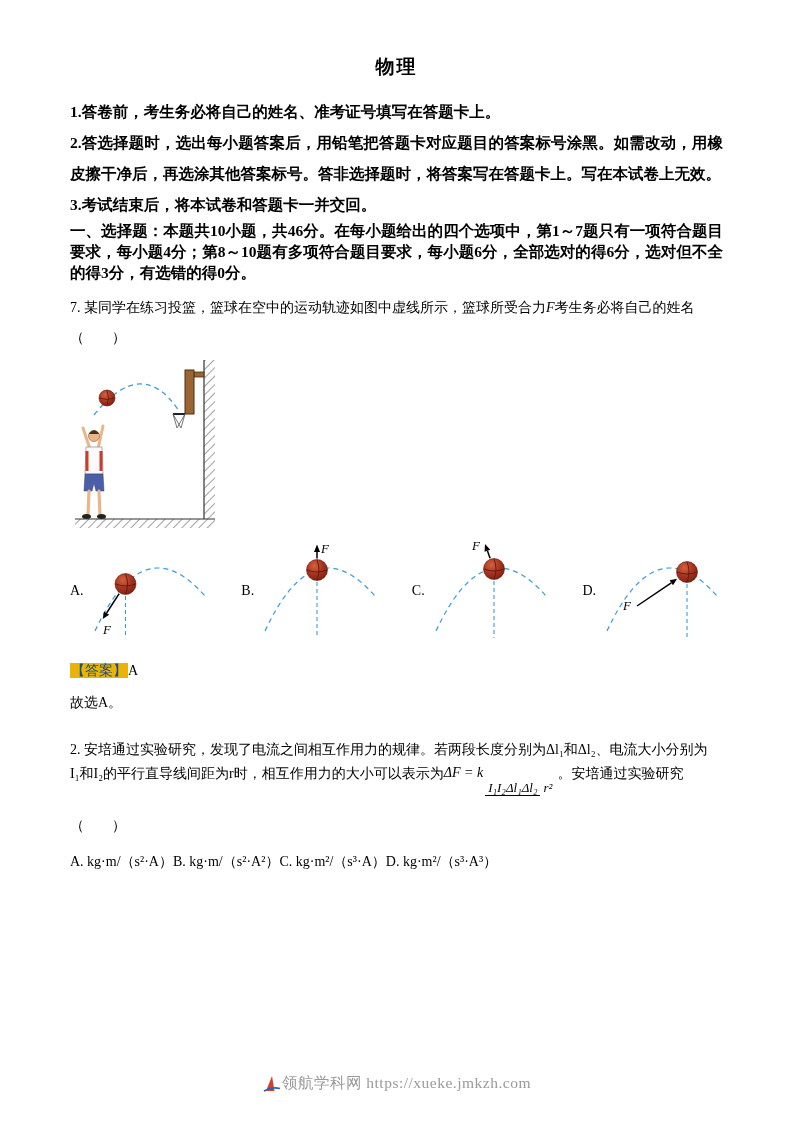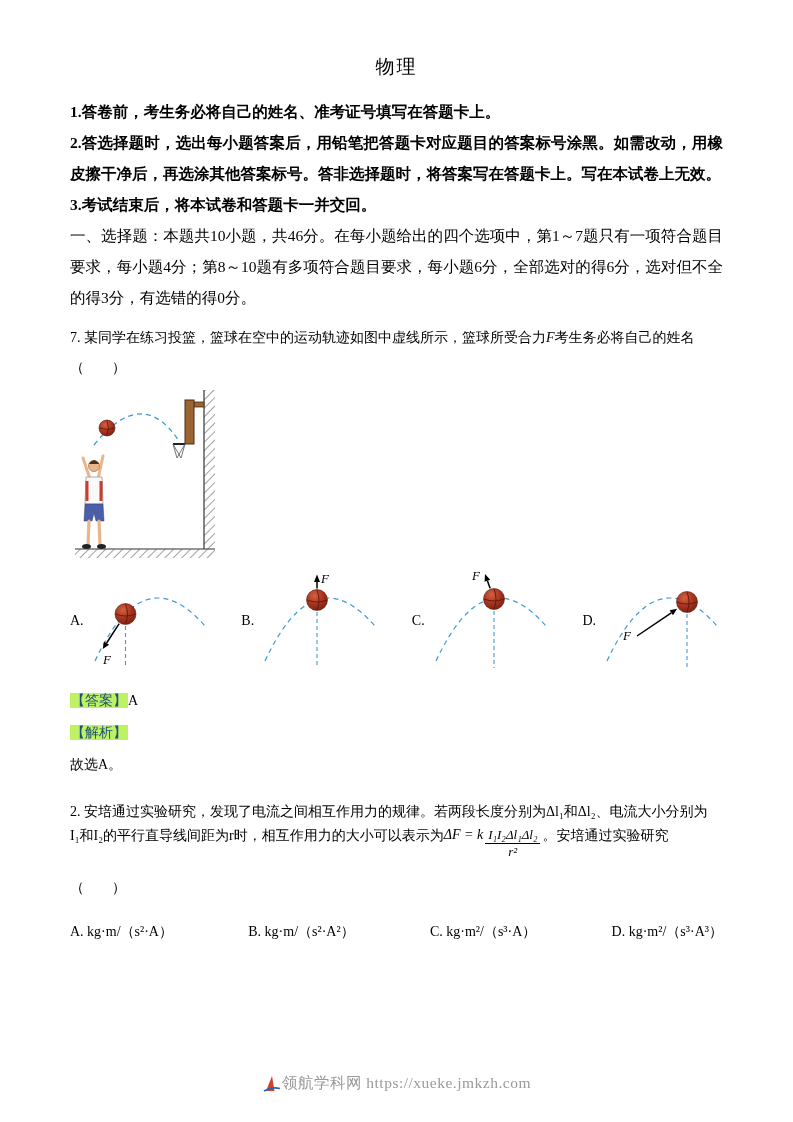--- a/index.html
+++ b/index.html
@@ -3,47 +3,47 @@
 <meta charset="utf-8">
 <style>
   *{margin:0;padding:0;box-sizing:border-box}
   html,body{background:#ffffff}
   body{
     width:793px;height:1122px;position:relative;overflow:hidden;
     font-family:"Liberation Serif","DejaVu Serif",serif;color:#000;
   }
   .page{padding:54px 70px 0 70px}
   .title{
-    text-align:center;font-weight:normal;font-size:19px;letter-spacing:2px;
+    text-align:center;font-weight:bold;font-size:19px;letter-spacing:2px;
     margin-bottom:16px;
   }
   .bold-block{font-weight:bold;font-size:15.5px;line-height:31px;text-align:justify}
-  .section-heading{font-weight:normal;font-size:15.5px;line-height:31px;text-align:justify}
+  .section-heading{font-weight:bold;font-size:15.5px;line-height:21px;text-align:justify}
   .qtext{font-size:14px;line-height:30px;white-space:nowrap}
   .qblock{margin-top:10px}
   .paren-line{font-size:14px;line-height:30px}
   .figure-wrap{margin-top:4px;margin-left:2px;height:172px}
   .options-row{
     margin-top:12px;display:flex;justify-content:space-between;align-items:center;
   }
   .opt{display:flex;align-items:center;gap:3px}
   .opt-label{font-size:14px}
   .ans-line{font-size:14px;line-height:32px}
   .ans-line.first{margin-top:14px}
-  .hl{background:#bef264;color:#1f4e79;padding:0 1px}
+  .hl{background:#eab308;color:#1f4e79;padding:0 1px}
   .q2line2{display:flex;white-space:nowrap;height:46px;font-size:14px}
   .mvar{font-style:italic;font-family:"Liberation Serif",serif}
   .frac{
-    display:inline-flex;flex-direction:column;align-items:center;
+    display:inline-flex;flex-direction:row;align-items:center;
     font-style:italic;font-size:13px;line-height:1.2;margin:0 2px;
   }
   .frac .num{border-bottom:1px solid #000;padding:0 3px}
   .frac .den{padding:0 3px}
   .q2-options{
-    margin-top:20px;display:flex;justify-content:space-between;font-size:14px;
+    margin-top:12px;display:flex;font-size:14px;
   }
   .footer{
     position:absolute;left:0;right:0;bottom:28px;
     display:flex;align-items:center;justify-content:center;
     color:#9a9a9a;font-size:15.5px;letter-spacing:0.5px;
   }
   svg text.flabel{
     font-family:"Liberation Serif",serif;font-style:italic;font-size:13px;fill:#000;
   }
 </style>
@@ -179,21 +179,20 @@
             <line x1="36" y1="65" x2="70.3" y2="41.8" stroke="#000" stroke-width="1.5"></line>
             <polygon points="76.1,37.8 72,44.3 68.6,39.3" fill="#000"></polygon>
           </g>
           <text class="flabel" x="22" y="69">F</text>
         </svg>
       </div>
 
     </div>
 
     <p class="ans-line first"><span class="hl">【答案】</span><span>A</span></p>
-    <p class="ans-line"><span class="hl">【解析】</span></p>
     <p class="ans-line">故选A。</p>
   </div>
 
   <div class="qblock" style="margin-top:16px">
     <p class="qtext">2. 安培通过实验研究，发现了电流之间相互作用力的规律。若两段长度分别为Δl₁和Δl₂、电流大小分别为</p>
     <div class="q2line2">
       <span>I₁和I₂的平行直导线间距为r时，相互作用力的大小可以表示为</span>
       <span class="mvar">ΔF = k</span>
       <span class="frac">
         <span class="num">I₁I₂Δl₁Δl₂</span>

